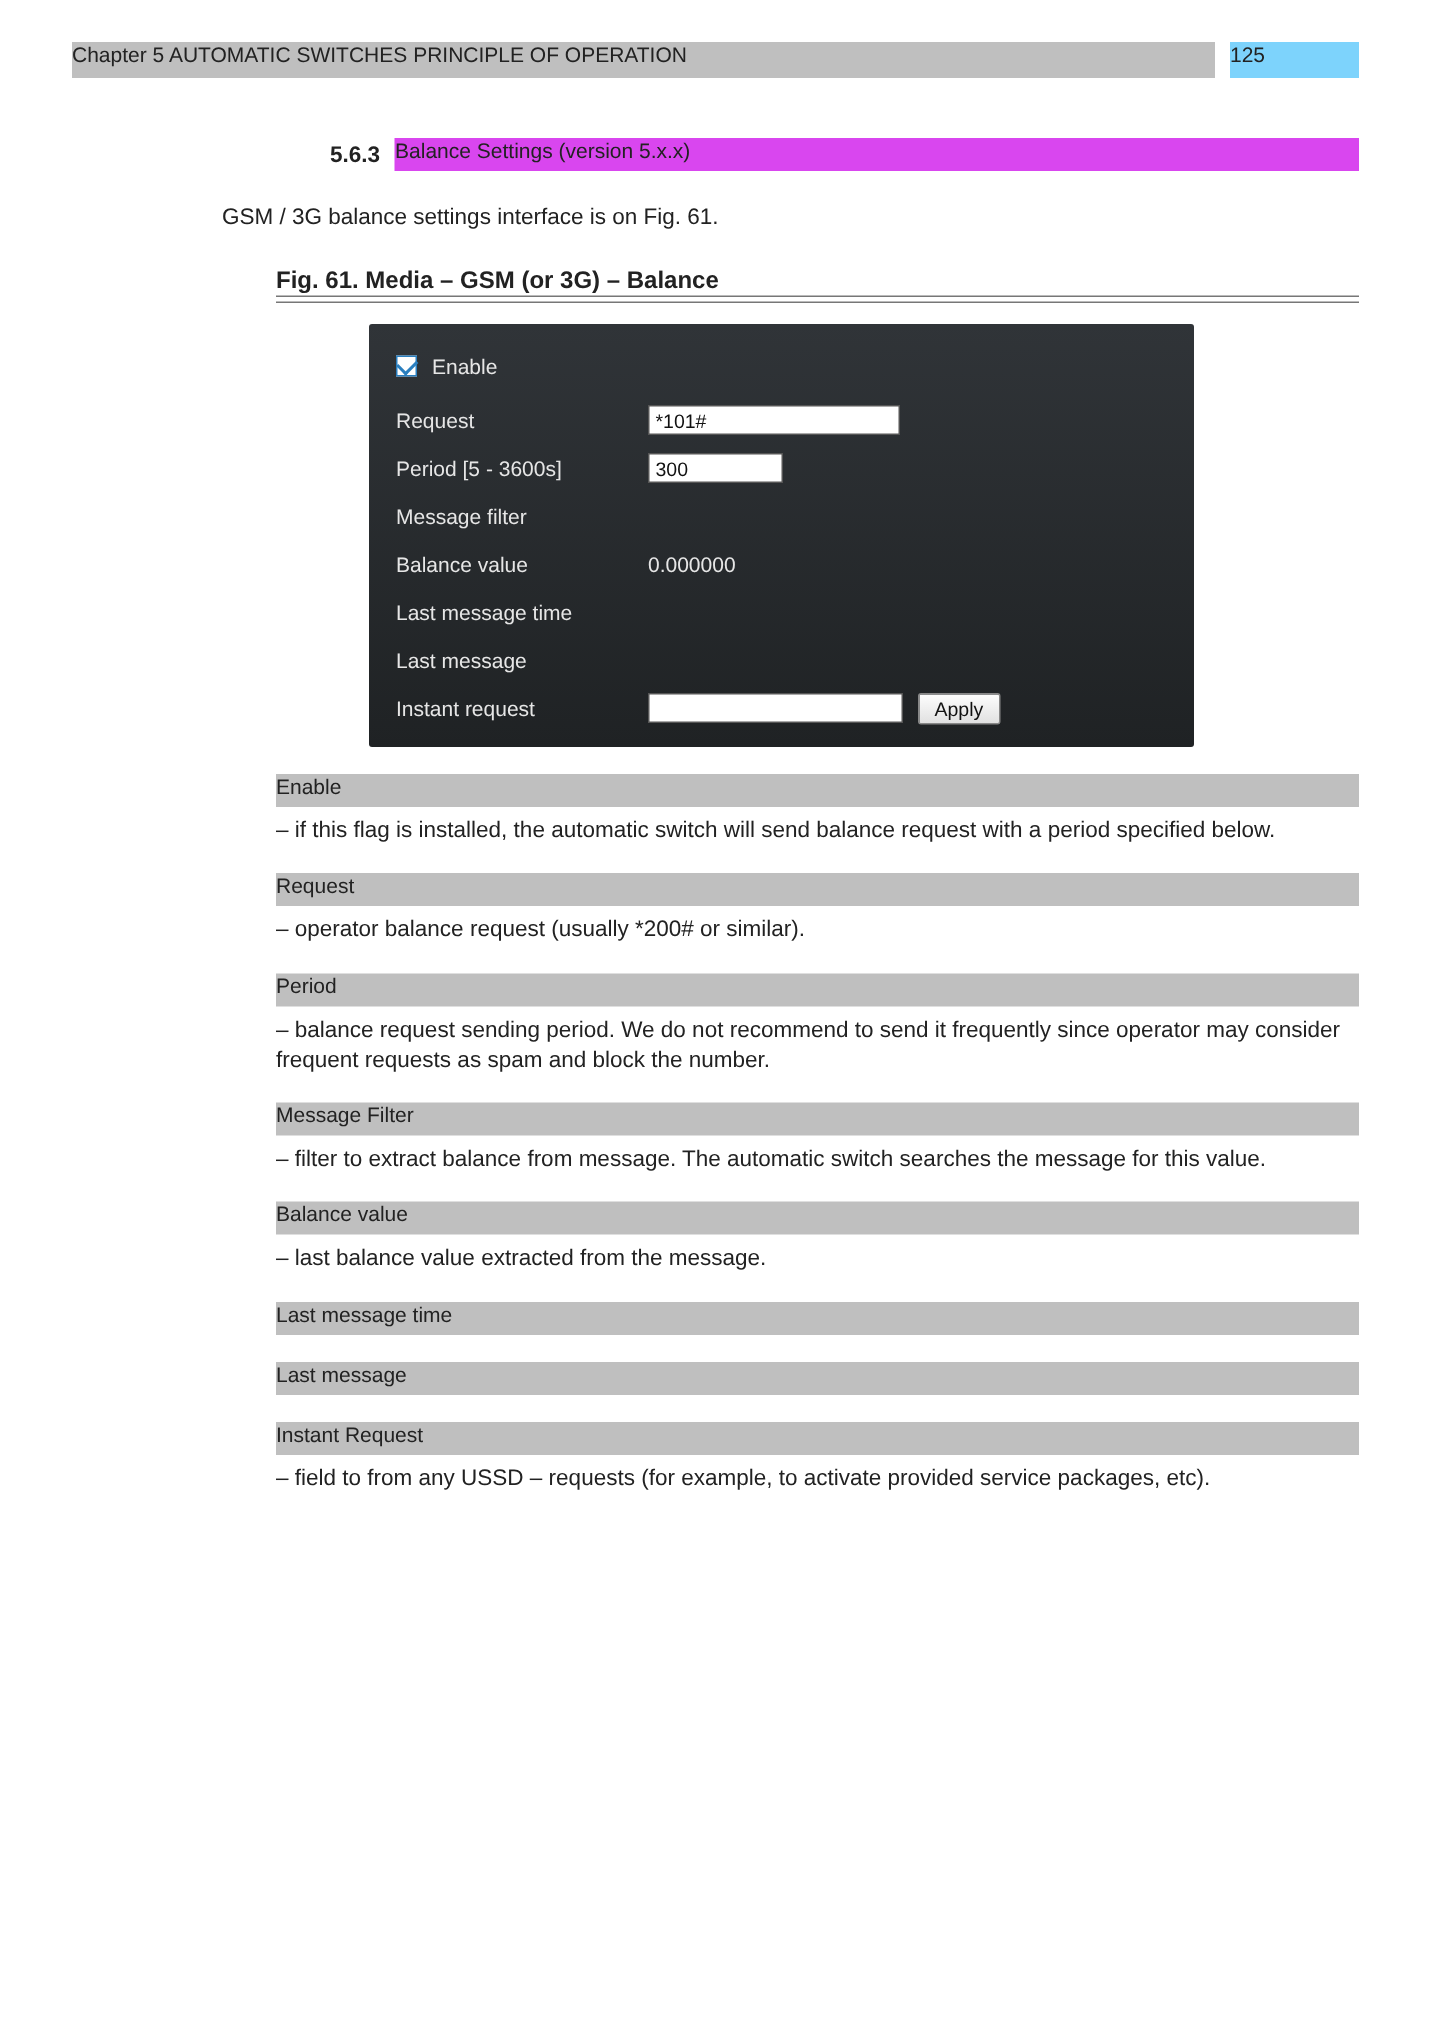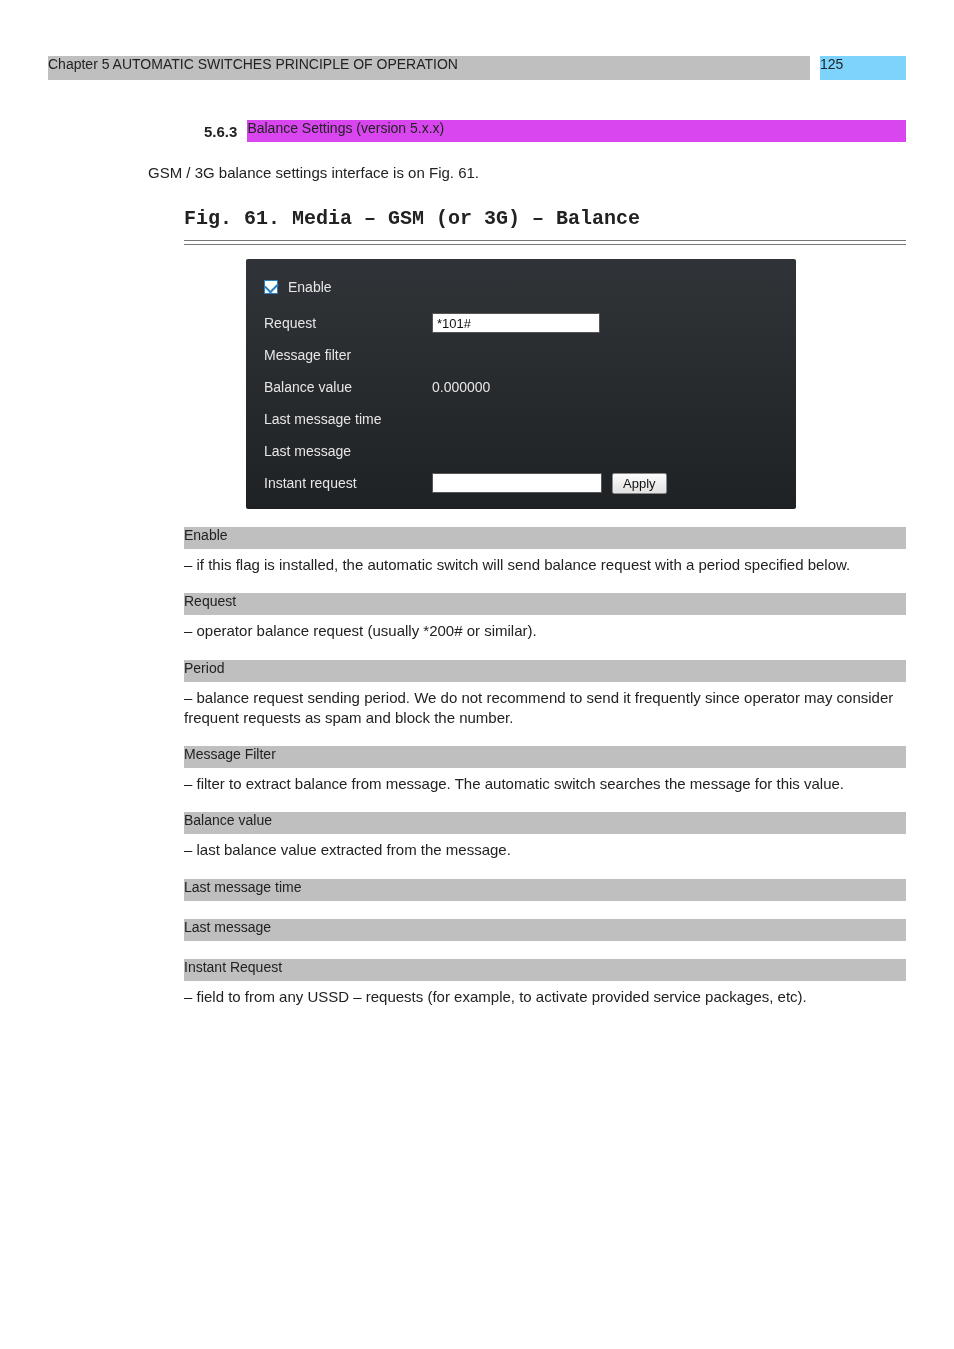--- a/index.html
+++ b/index.html
@@ -1,29 +1,29 @@
 <!DOCTYPE html>
 <html><head>
 <meta charset="utf-8">
 <style>
   * { box-sizing: border-box; margin: 0; padding: 0; }
   body { width: 954px; margin: 0 auto; font-family: Arial, Helvetica, sans-serif; font-size: 14px; color: #222; background: #fff; }
   .page { position: relative; padding: 0 48px 60px 48px; }
 
-  .top-bars { display: flex; gap: 10px; margin-top: 56px; margin-bottom: 40px; }
+  .top-bars { display: flex; gap: 10px; margin-top: 28px; margin-bottom: 40px; }
   .top-bars .bar-left { flex: 1; height: 24px; background: #bfbfbf; }
   .top-bars .bar-right { width: 86px; height: 24px; background: #7dd3fc; }
 
   .version-line { display: flex; align-items: center; gap: 10px; margin-left: 156px; margin-bottom: 22px; }
-  .sec-num { font-weight: bold; font-size: 15px; }
+  .sec-num { font-weight: bold; font-size: 15px; margin-left: 16px; }
   .sec-title-bar { flex: 1; height: 22px; background: #d946ef; }
 
   .intro { margin-left: 100px; font-size: 15px; margin-bottom: 26px; }
 
-  .media-title { margin-left: 136px; font-weight: bold; font-size: 20px; margin-bottom: 10px; font-family: Liberation Mono, monospace; }
+  .media-title { margin-left: 136px; font-weight: bold; font-size: 16px; margin-bottom: 0; }
 
   .hr { border: 0; border-top: 1px solid #777; margin-left: 136px; margin-right: 0; margin-bottom: 3px; }
   .hrgap { border: 0; border-top: 1px solid #777; margin-left: 136px; margin-right: 0; margin-bottom: 14px; }
 
   
   .panel-wrap { margin-left: 198px; margin-right: 110px; }
   .panel { background: linear-gradient(#303438 0%, #1f2224 100%); color: #e6e6e6; font-size: 14px; padding: 16px 18px 14px 18px; border-radius: 2px; }
   .row { display: flex; align-items: center; min-height: 24px; margin-bottom: 8px; }
   .row:last-child { margin-bottom: 0; }
   .lbl { width: 168px; flex: 0 0 168px; }
@@ -70,20 +70,24 @@
       <div class="row ck-row">
         <span class="ck"></span>
         <span>Enable</span>
       </div>
 
       <div class="row">
         <span class="lbl">Request</span>
         <input class="inp w-med" value="*101#" style="">
       </div>
 
+      <div class="row">
+        <span class="lbl">Period [5 - 3600s]</span>
+        <input class="inp w-small" value="300" style="">
+      </div>
 
       <div class="row">
         <span class="lbl">Message filter</span>
       </div>
 
       <div class="row">
         <span class="lbl">Balance value</span>
         <span class="val">0.000000</span>
       </div>
 

